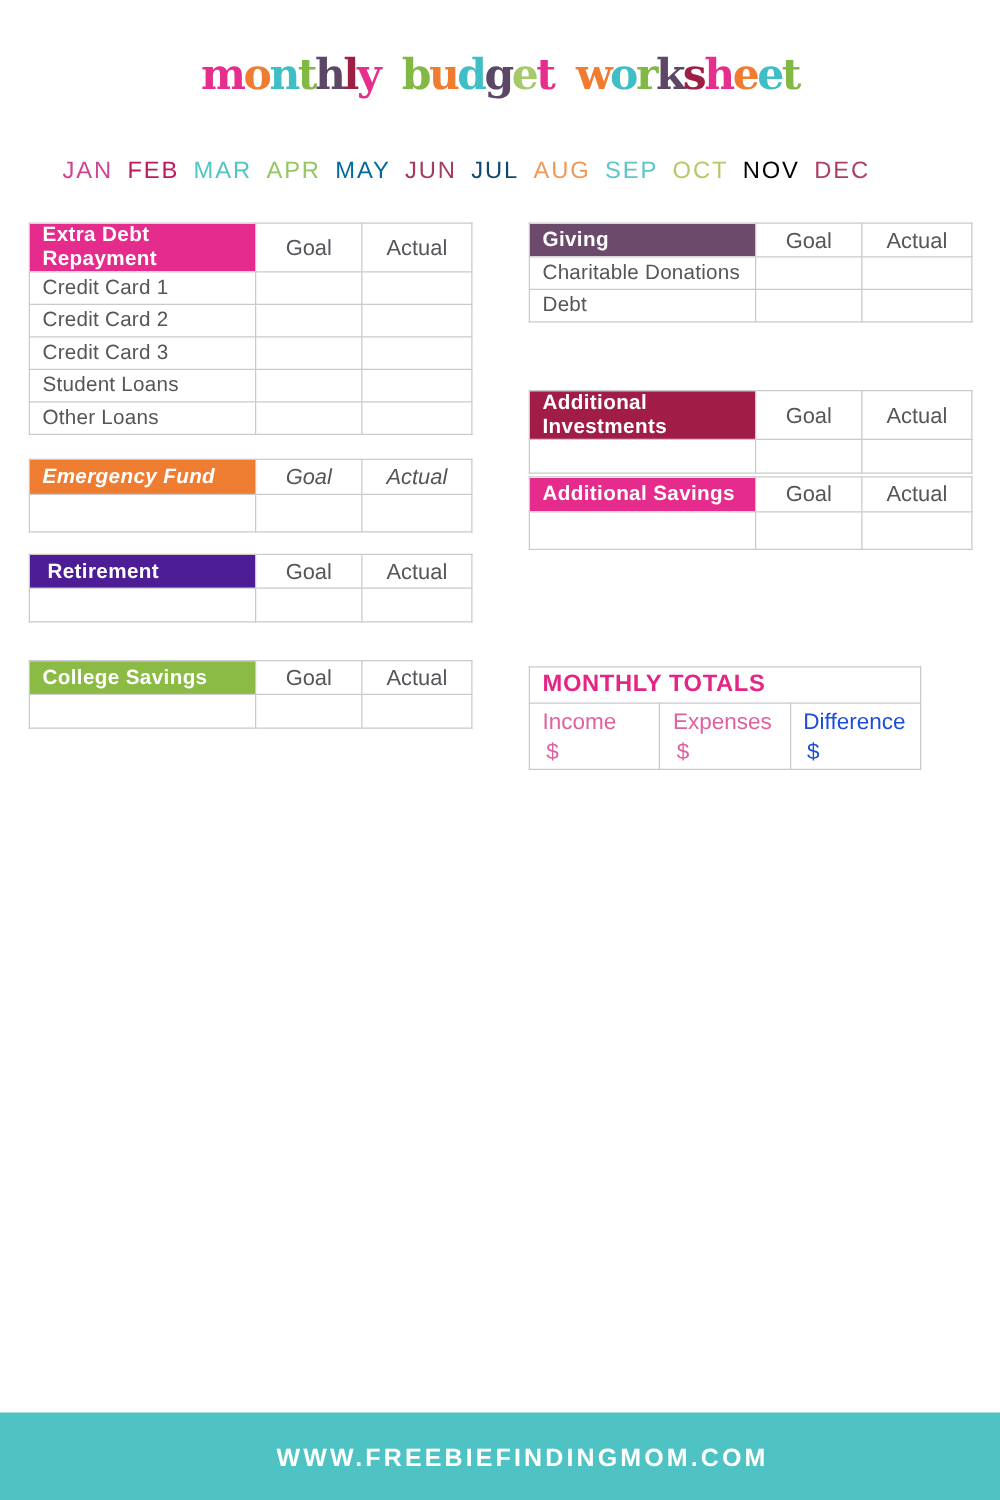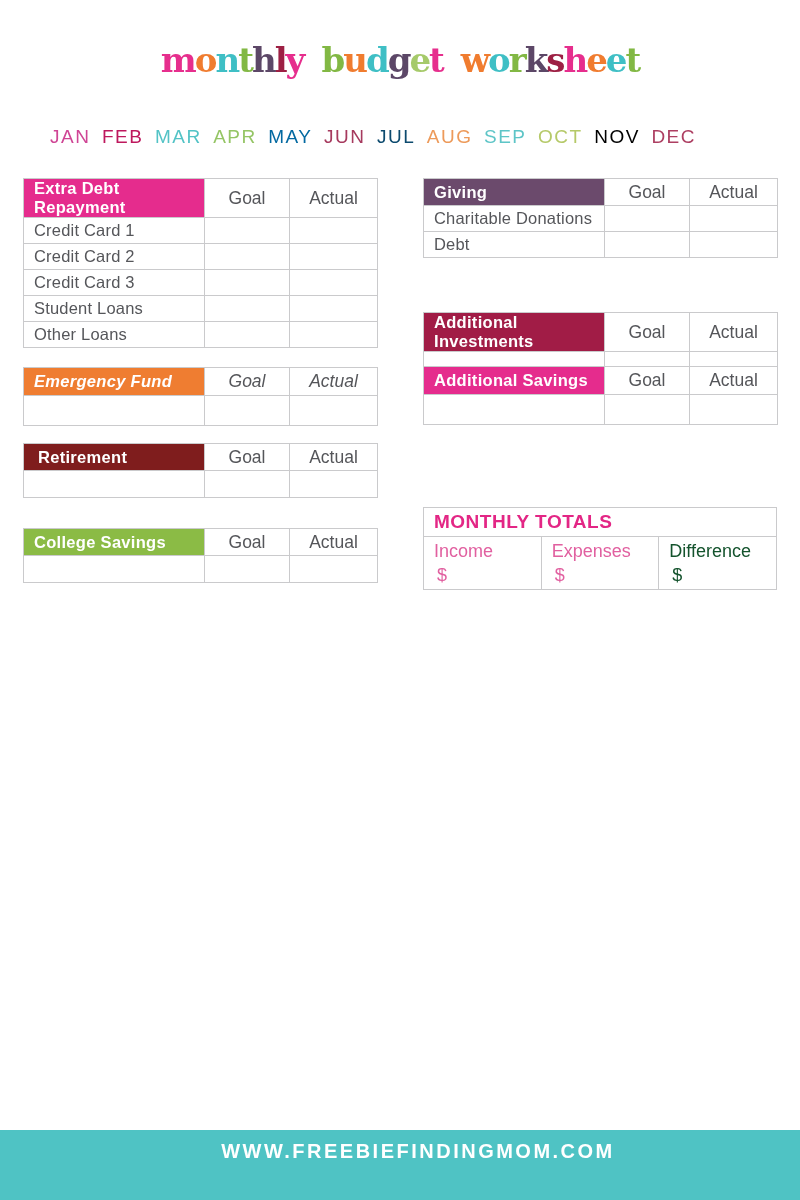--- a/index.html
+++ b/index.html
@@ -76,22 +76,23 @@
     letter-spacing: 0.2px;
     padding: 0 0 0 10px;
     background: #ffffff;
   }
   td.fill { background: #ffffff; }
 
   
   table.totals {
     position: absolute;
     border-collapse: collapse;
-    width: 354px;
+    width: 314px;
     table-layout: fixed;
+    margin-top: 26px;
   }
   table.totals td { border: 1px solid #cacacc; }
   td.mt-title {
     height: 28px;
     font-weight: bold;
     font-size: 19px;
     letter-spacing: 0.5px;
     padding: 0 0 0 10px;
   }
   td.mt-cell {
@@ -104,21 +105,21 @@
 
   
   .footer {
     position: absolute;
     left: 0;
     top: 1130px;
     width: 800px;
     height: 70px;
   }
   .footer-text {
-    padding-top: 10px;
+    padding-top: 26px;
     text-align: center;
     color: #ffffff;
     font-size: 20px;
     font-weight: bold;
     letter-spacing: 2.5px;
     cursor: pointer;
     margin-left: 36px;
   }
 </style>
 </head>
@@ -204,21 +205,21 @@
     </table>
 
   <table class="sheet" style="left:23px; top:443px;">
     <colgroup>
         <col class="c-label">
         <col class="c-goal">
         <col class="c-actual">
       </colgroup>
     <tbody>
         <tr class="h27">
-      <td class="hcell" style="background-color: #7f1d1d; padding-left: 14px;">Retirement</td>
+      <td class="hcell" style="background-color: #4c1d95; padding-left: 14px;">Retirement</td>
       <td class="colhead">Goal</td>
       <td class="colhead">Actual</td>
     </tr>
     <tr class="h27">
       <td class="fill"></td>
       <td class="fill"></td>
       <td class="fill"></td>
     </tr>
   </tbody>
     </table>
@@ -281,21 +282,21 @@
       <td class="colhead">Actual</td>
     </tr>
     <tr class="h27">
       <td class="fill"></td>
       <td class="fill"></td>
       <td class="fill"></td>
     </tr>
   </tbody>
     </table>
 
-  <table class="sheet" style="left:423px; top:366px;">
+  <table class="sheet" style="left:423px; top:381px;">
     <colgroup>
         <col class="c-label">
         <col class="c-goal">
         <col class="c-actual">
       </colgroup>
     <tbody>
         <tr class="h28">
       <td class="hcell" style="background-color: rgb(229, 44, 141);">Additional Savings</td>
       <td class="colhead">Goal</td>
       <td class="colhead">Actual</td>
@@ -315,21 +316,21 @@
     </tr>
     <tr>
       <td class="mt-cell" style="color: rgb(225, 96, 160);">
         <div>Income</div>
         <div class="mt-dollar">$</div>
       </td>
       <td class="mt-cell" style="color: rgb(225, 96, 160);">
         <div>Expenses</div>
         <div class="mt-dollar">$</div>
       </td>
-      <td class="mt-cell" style="color: #14532d;">
+      <td class="mt-cell" style="color: #1d4ed8;">
         <div>Difference</div>
         <div class="mt-dollar">$</div>
       </td>
     </tr>
   </tbody>
     </table>
 
   <div class="footer" style="background-color: rgb(79, 195, 196);">
     <div class="footer-text" style="color: rgb(255, 255, 255);">WWW.FREEBIEFINDINGMOM.COM</div>
   </div>

